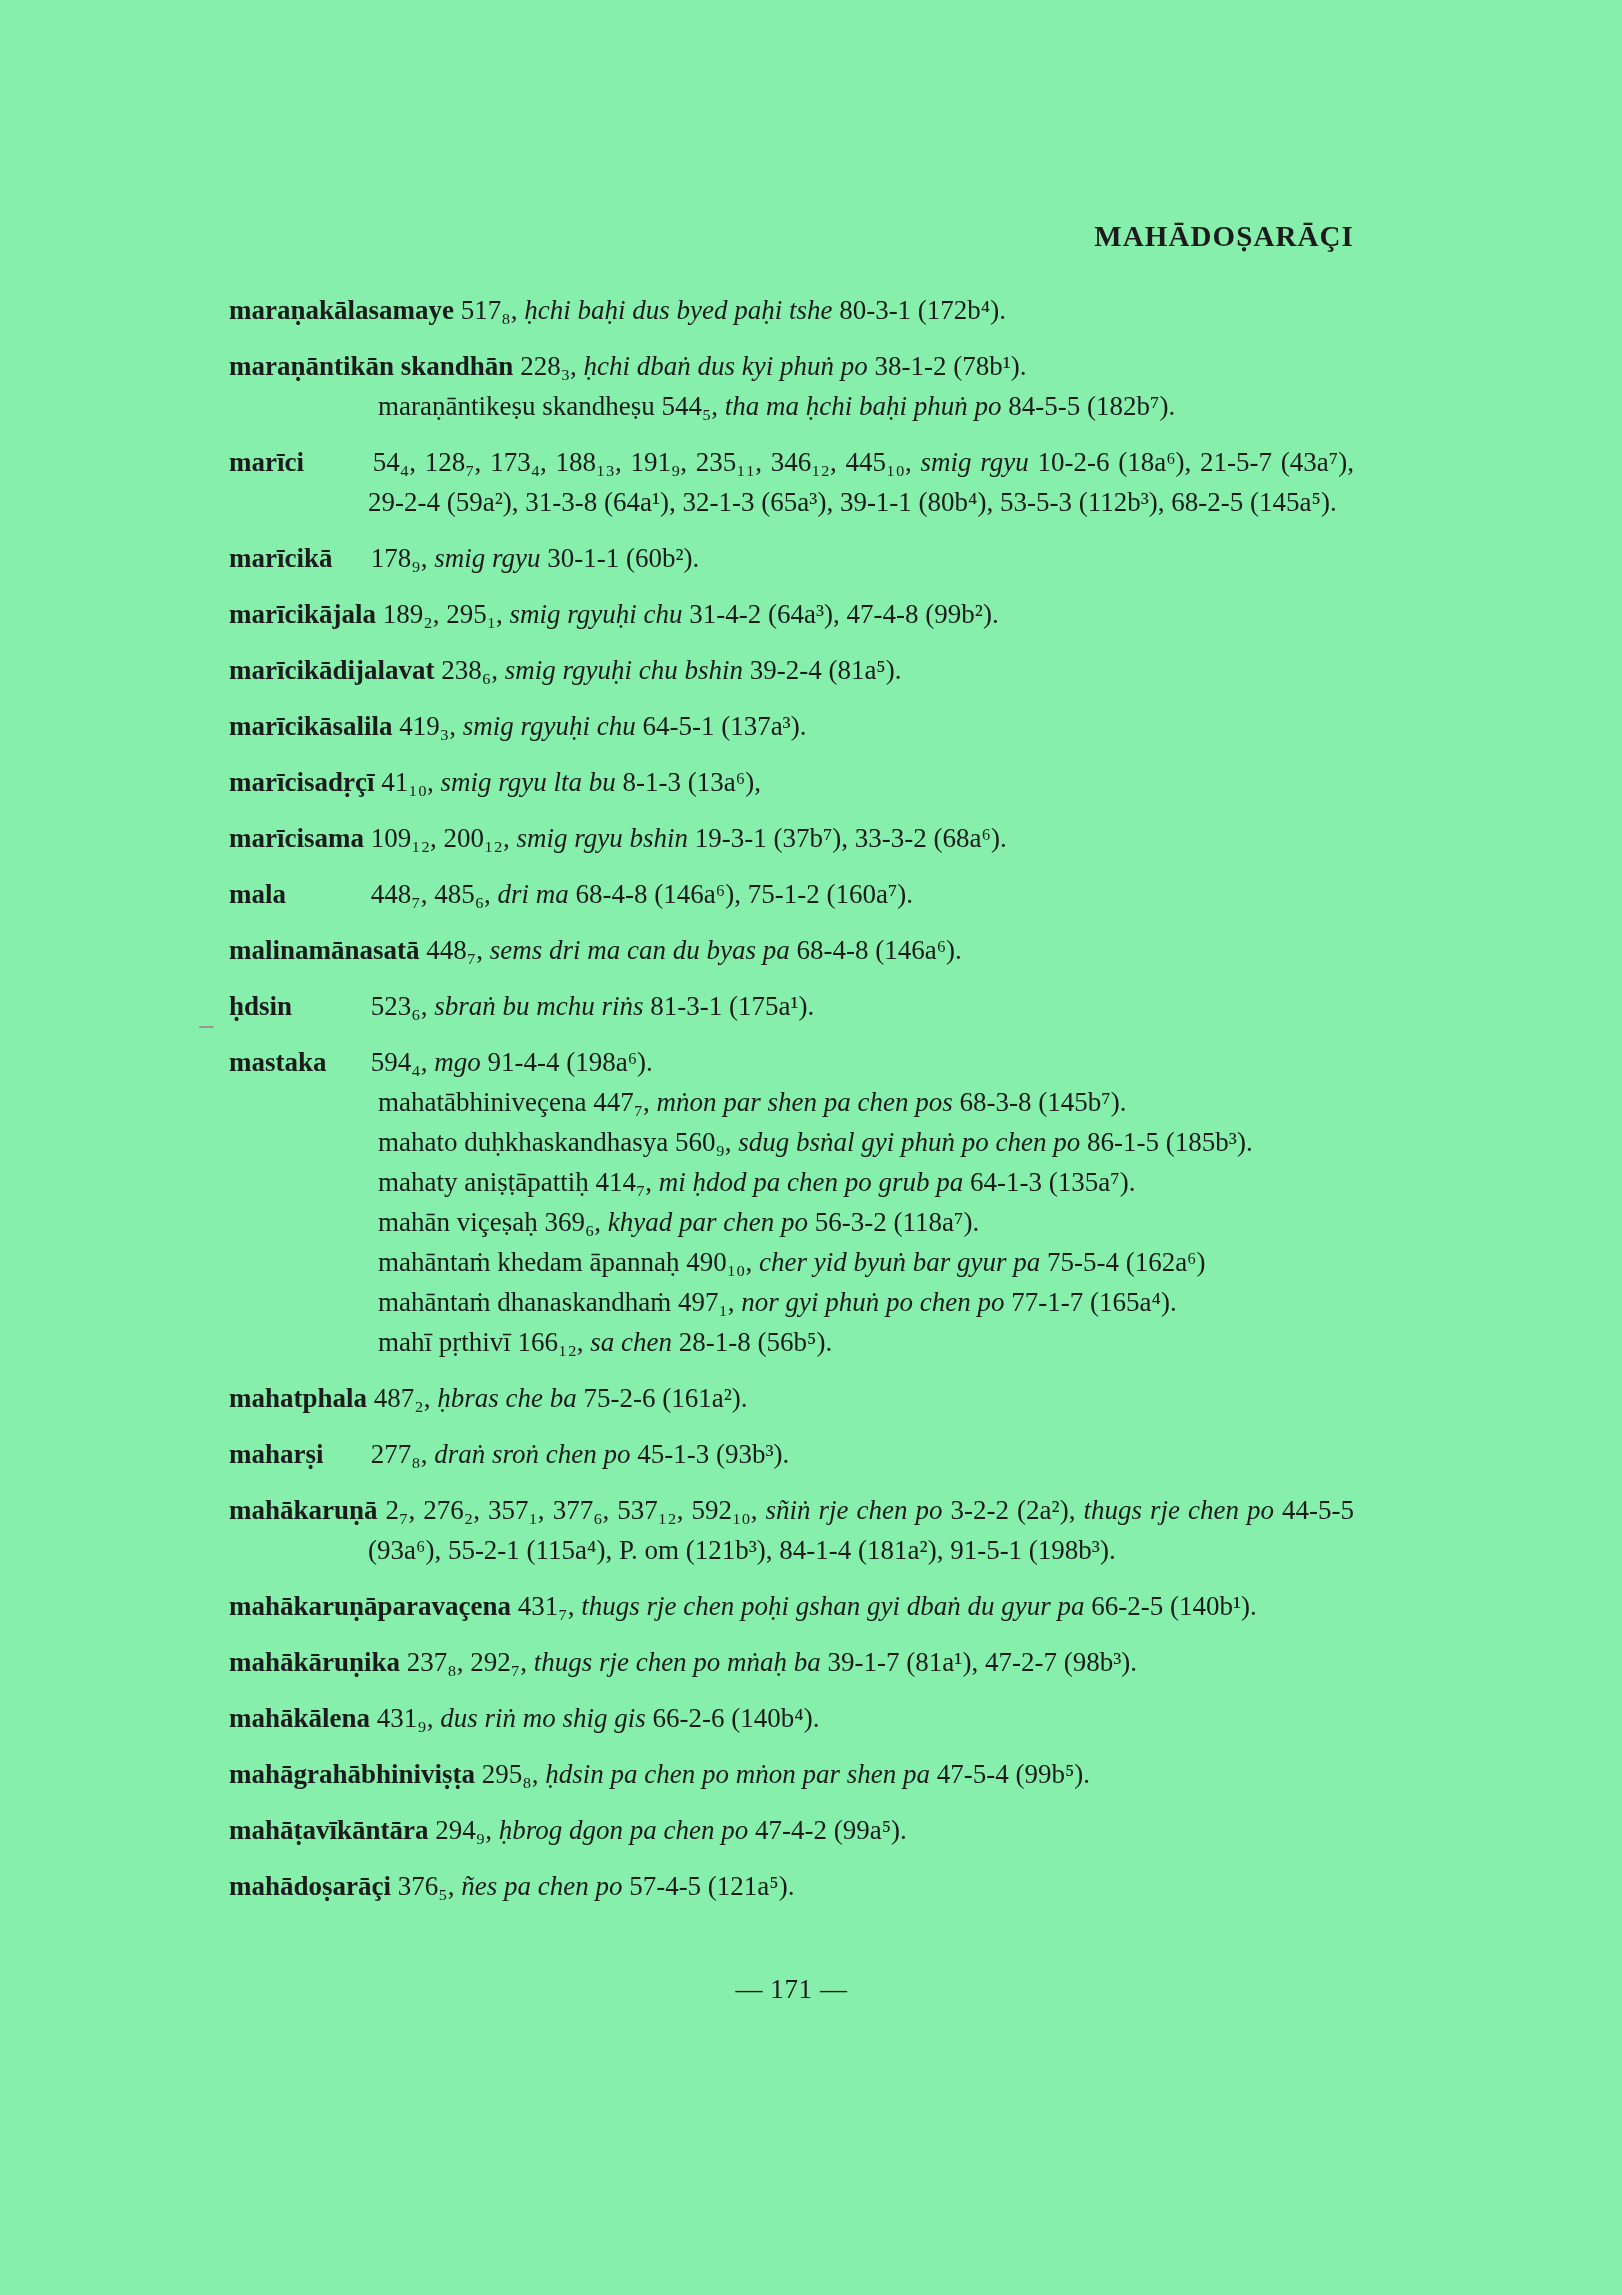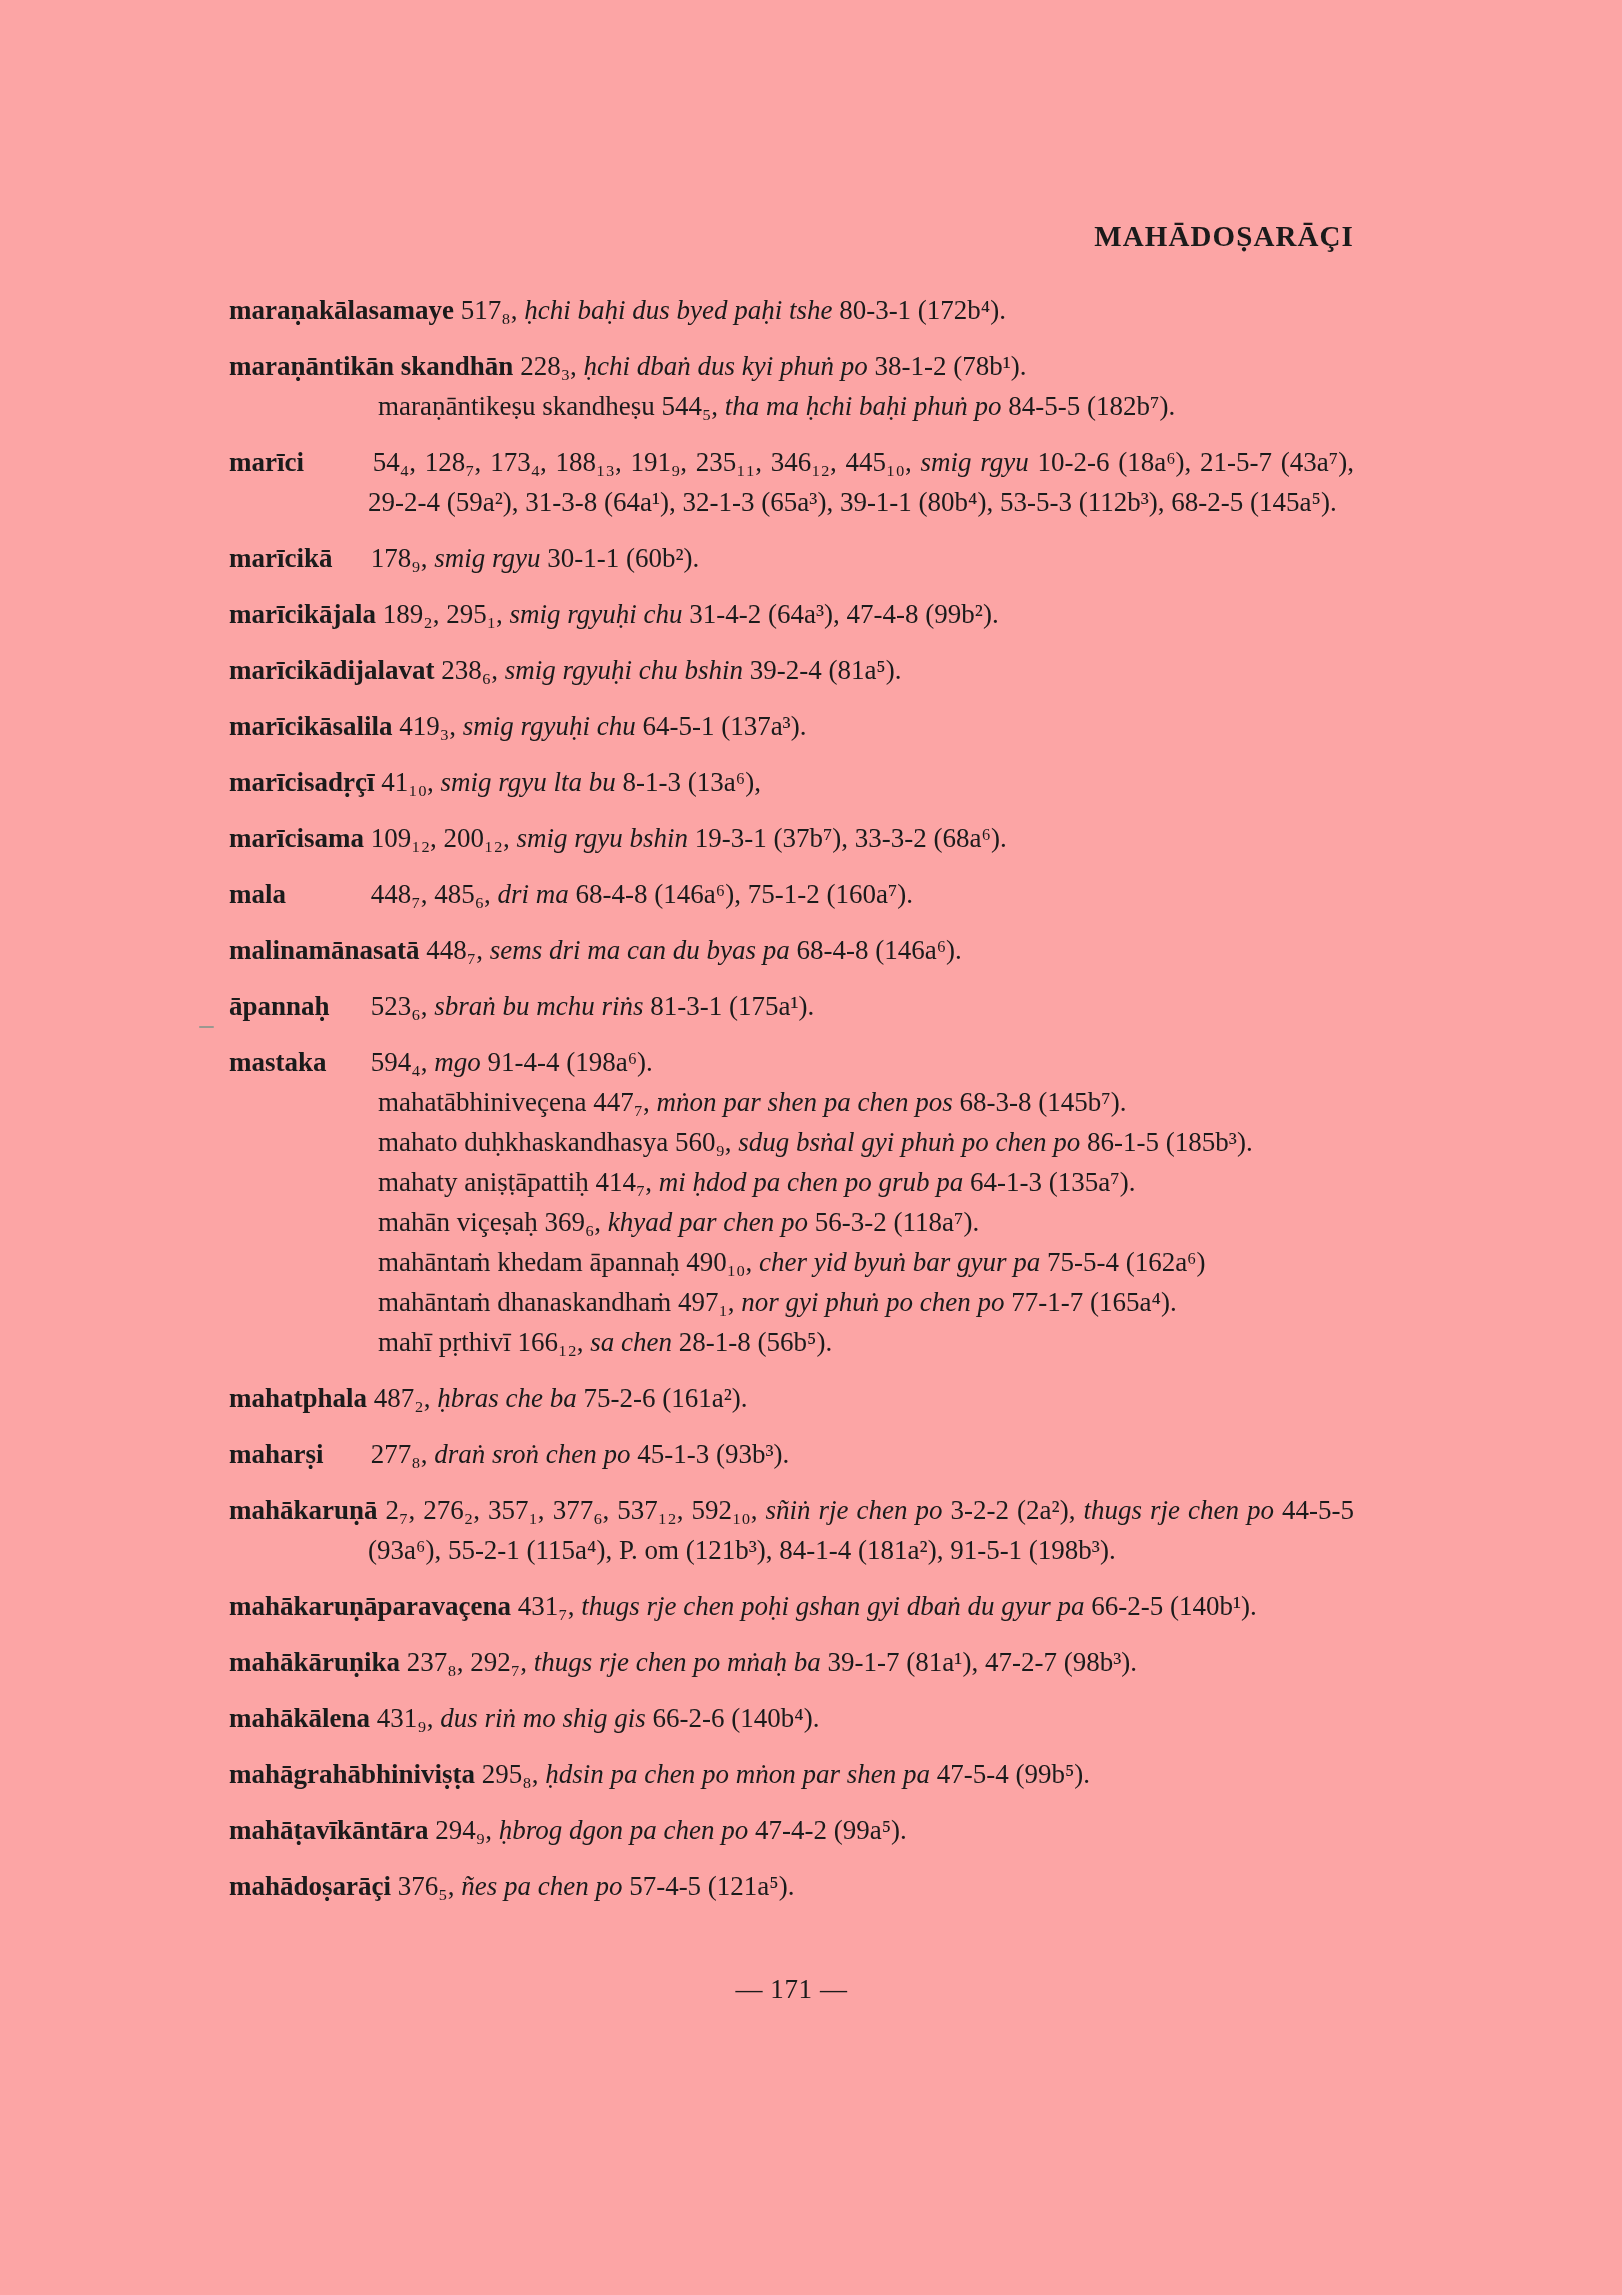--- a/index.html
+++ b/index.html
@@ -4,21 +4,21 @@
 <style>
   html, body {
     margin: 0;
     padding: 0;
     background: #e9e8e4;
   }
   .page {
     position: relative;
     width: 1623px;
     height: 2295px;
-    background: #fca5a5;
+    background: #86efac;
     color: #1b1b1b;
     font-family: "Liberation Serif", "DejaVu Serif", serif;
     font-size: 27px;
     line-height: 40px;
     overflow: hidden;
   }
   .running-header {
     position: absolute;
     top: 216px;
     left: 229px;
@@ -90,21 +90,21 @@
       <p class="entry sub"><span class="ref">maraṇāntikeṣu skandheṣu 544₅, </span><span class="tibetan">tha ma ḥchi baḥi phuṅ po</span><span class="ref"> 84-5-5 (182b⁷).</span></p>
       <p class="entry"><span class="headword">marīci</span><span class="ref"> 54₄, 128₇, 173₄, 188₁₃, 191₉, 235₁₁, 346₁₂, 445₁₀, </span><span class="tibetan">smig rgyu</span><span class="ref"> 10-2-6 (18a⁶), 21-5-7 (43a⁷), 29-2-4 (59a²), 31-3-8 (64a¹), 32-1-3 (65a³), 39-1-1 (80b⁴), 53-5-3 (112b³), 68-2-5 (145a⁵).</span></p>
       <p class="entry"><span class="headword">marīcikā</span><span class="ref"> 178₉, </span><span class="tibetan">smig rgyu</span><span class="ref"> 30-1-1 (60b²).</span></p>
       <p class="entry"><span class="headword">marīcikājala</span><span class="ref"> 189₂, 295₁, </span><span class="tibetan">smig rgyuḥi chu</span><span class="ref"> 31-4-2 (64a³), 47-4-8 (99b²).</span></p>
       <p class="entry"><span class="headword">marīcikādijalavat</span><span class="ref"> 238₆, </span><span class="tibetan">smig rgyuḥi chu bshin</span><span class="ref"> 39-2-4 (81a⁵).</span></p>
       <p class="entry"><span class="headword">marīcikāsalila</span><span class="ref"> 419₃, </span><span class="tibetan">smig rgyuḥi chu</span><span class="ref"> 64-5-1 (137a³).</span></p>
       <p class="entry"><span class="headword">marīcisadṛçī</span><span class="ref"> 41₁₀, </span><span class="tibetan">smig rgyu lta bu</span><span class="ref"> 8-1-3 (13a⁶),</span></p>
       <p class="entry"><span class="headword">marīcisama</span><span class="ref"> 109₁₂, 200₁₂, </span><span class="tibetan">smig rgyu bshin</span><span class="ref"> 19-3-1 (37b⁷), 33-3-2 (68a⁶).</span></p>
       <p class="entry"><span class="headword">mala</span><span class="ref"> 448₇, 485₆, </span><span class="tibetan">dri ma</span><span class="ref"> 68-4-8 (146a⁶), 75-1-2 (160a⁷).</span></p>
       <p class="entry"><span class="headword">malinamānasatā</span><span class="ref"> 448₇, </span><span class="tibetan">sems dri ma can du byas pa</span><span class="ref"> 68-4-8 (146a⁶).</span></p>
-      <p class="entry"><span class="headword">āpannaḥ</span><span class="ref"> 523₆, </span><span class="tibetan">sbraṅ bu mchu riṅs</span><span class="ref"> 81-3-1 (175a¹).</span></p>
+      <p class="entry"><span class="headword">ḥdsin</span><span class="ref"> 523₆, </span><span class="tibetan">sbraṅ bu mchu riṅs</span><span class="ref"> 81-3-1 (175a¹).</span></p>
       <p class="entry"><span class="headword">mastaka</span><span class="ref"> 594₄, </span><span class="tibetan">mgo</span><span class="ref"> 91-4-4 (198a⁶).</span></p>
       <p class="entry sub"><span class="ref">mahatābhiniveçena 447₇, </span><span class="tibetan">mṅon par shen pa chen pos</span><span class="ref"> 68-3-8 (145b⁷).</span></p>
       <p class="entry sub"><span class="ref">mahato duḥkhaskandhasya 560₉, </span><span class="tibetan">sdug bsṅal gyi phuṅ po chen po</span><span class="ref"> 86-1-5 (185b³).</span></p>
       <p class="entry sub"><span class="ref">mahaty aniṣṭāpattiḥ 414₇, </span><span class="tibetan">mi ḥdod pa chen po grub pa</span><span class="ref"> 64-1-3 (135a⁷).</span></p>
       <p class="entry sub"><span class="ref">mahān viçeṣaḥ 369₆, </span><span class="tibetan">khyad par chen po</span><span class="ref"> 56-3-2 (118a⁷).</span></p>
       <p class="entry sub"><span class="ref">mahāntaṁ khedam āpannaḥ 490₁₀, </span><span class="tibetan">cher yid byuṅ bar gyur pa</span><span class="ref"> 75-5-4 (162a⁶)</span></p>
       <p class="entry sub"><span class="ref">mahāntaṁ dhanaskandhaṁ 497₁, </span><span class="tibetan">nor gyi phuṅ po chen po</span><span class="ref"> 77-1-7 (165a⁴).</span></p>
       <p class="entry sub"><span class="ref">mahī pṛthivī 166₁₂, </span><span class="tibetan">sa chen</span><span class="ref"> 28-1-8 (56b⁵).</span></p>
       <p class="entry"><span class="headword">mahatphala</span><span class="ref"> 487₂, </span><span class="tibetan">ḥbras che ba</span><span class="ref"> 75-2-6 (161a²).</span></p>
       <p class="entry"><span class="headword">maharṣi</span><span class="ref"> 277₈, </span><span class="tibetan">draṅ sroṅ chen po</span><span class="ref"> 45-1-3 (93b³).</span></p>

